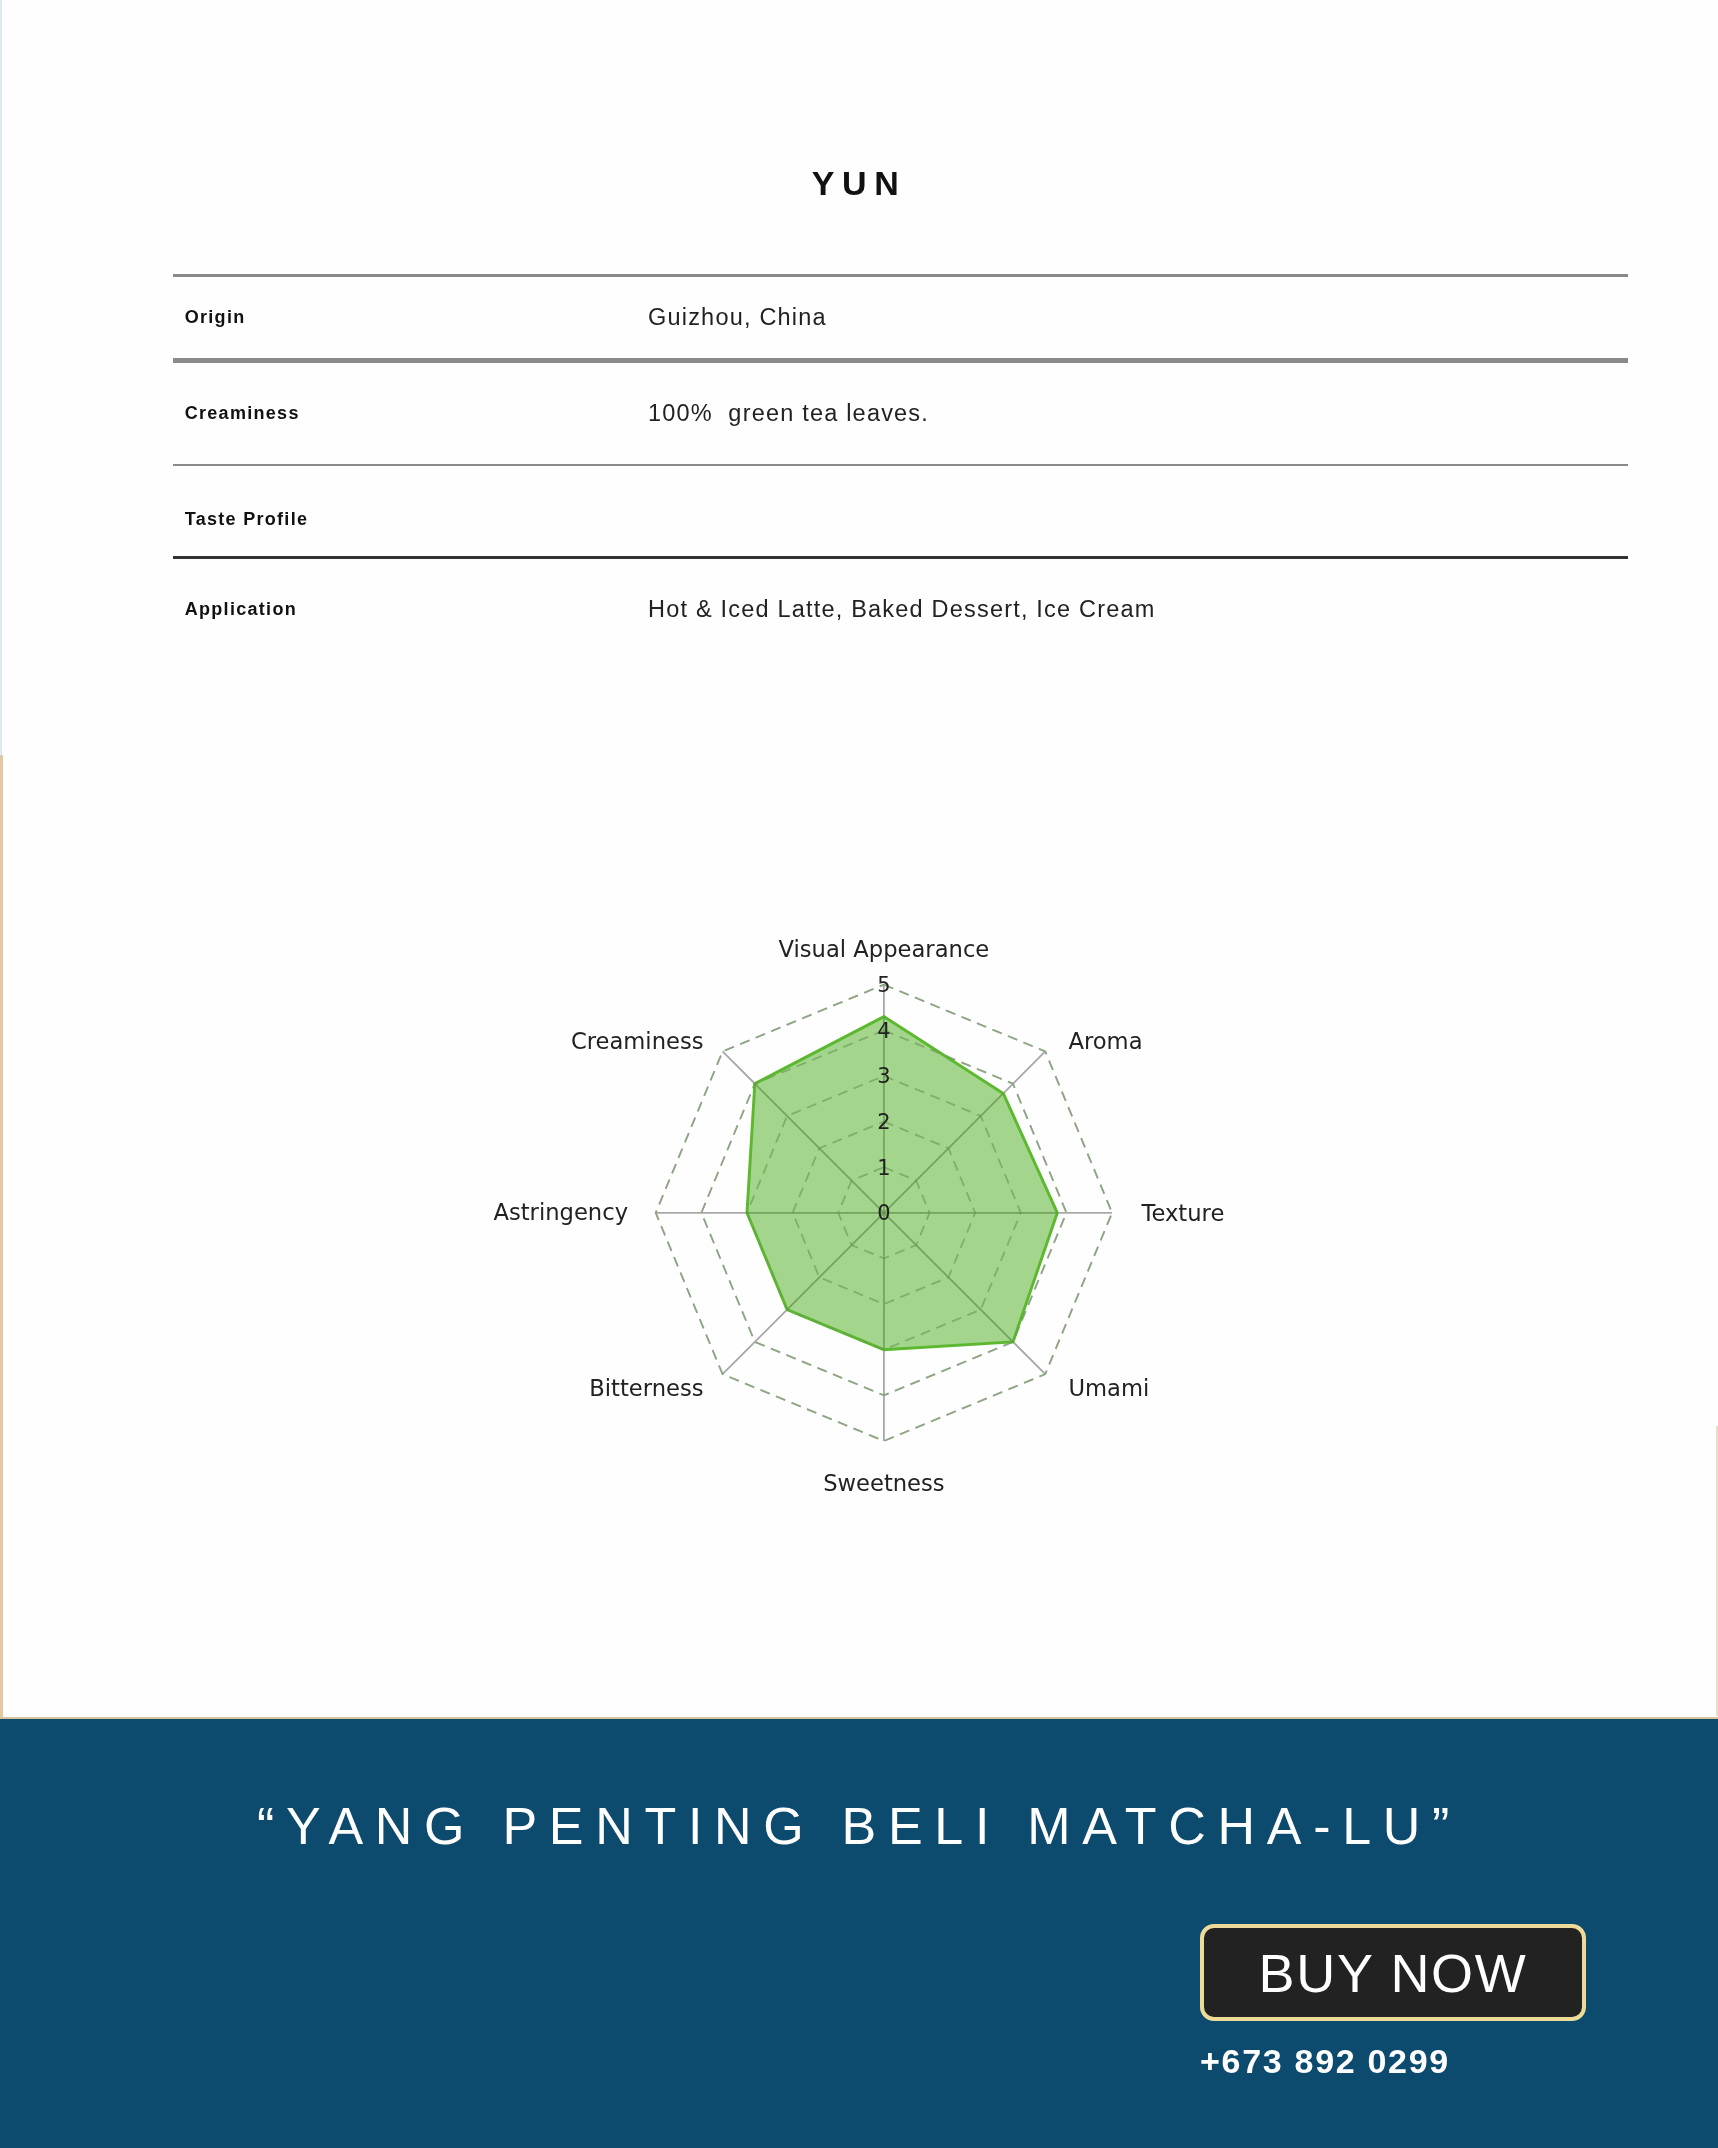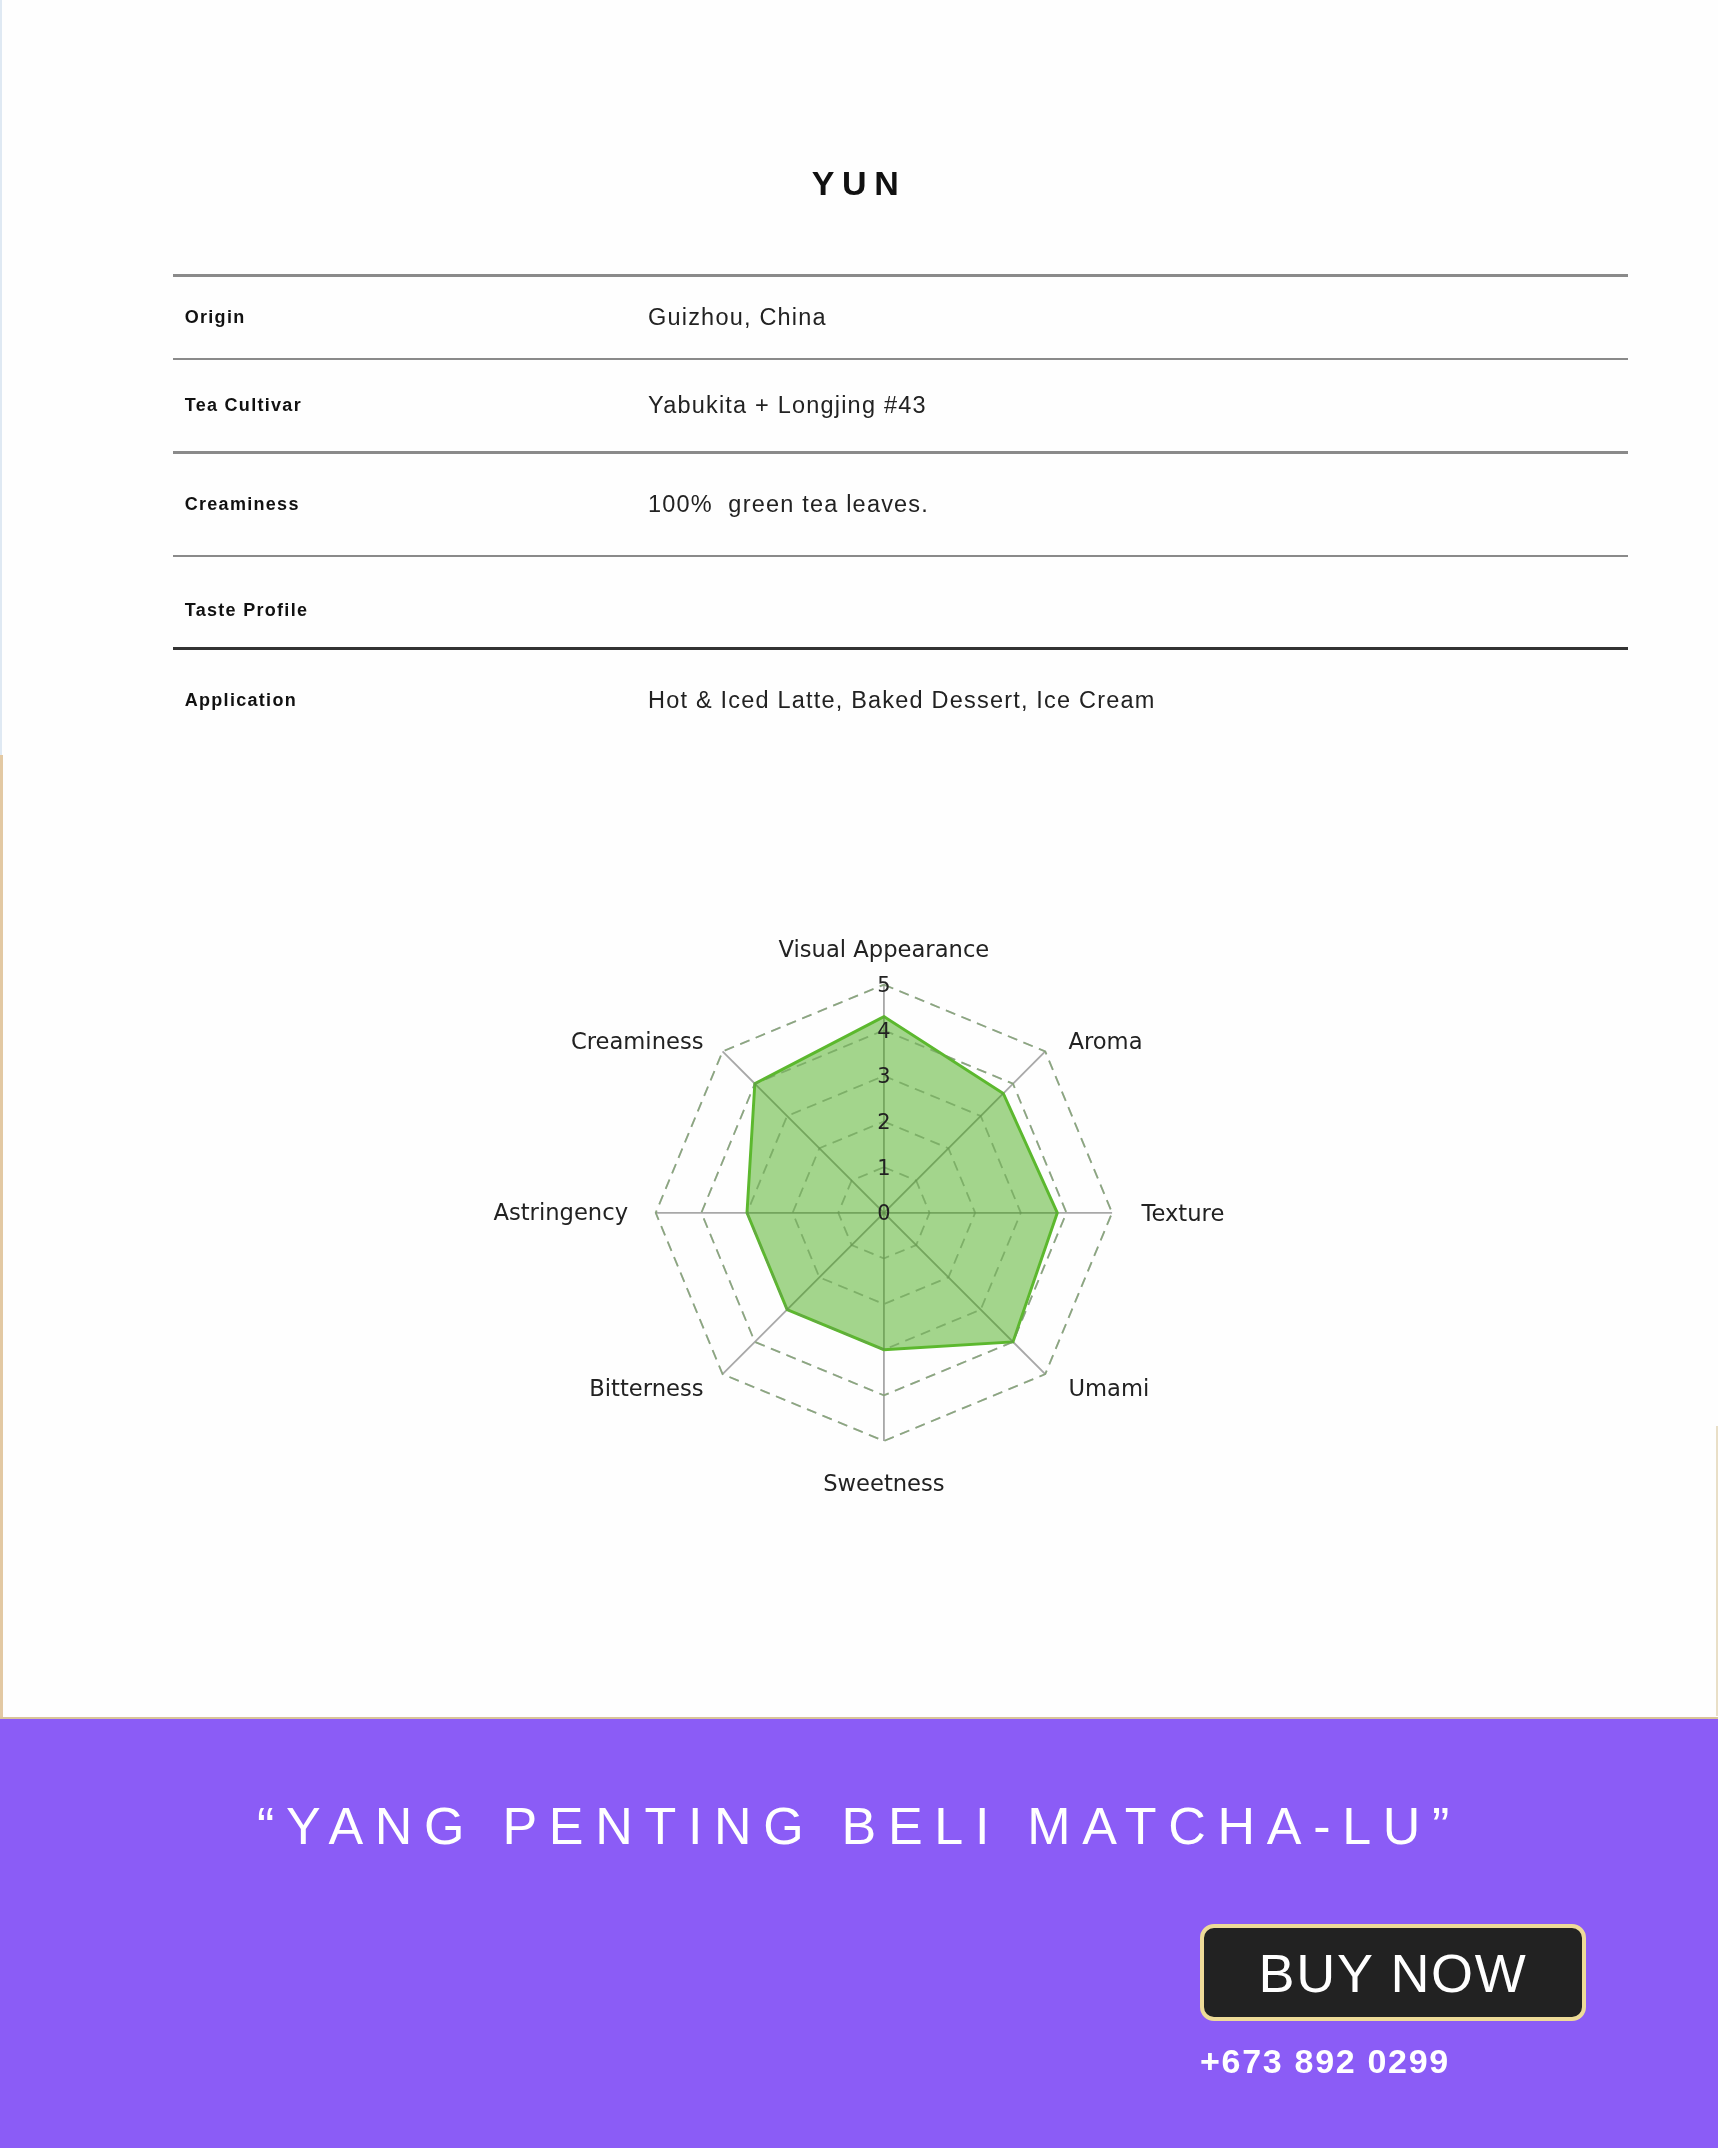--- a/index.html
+++ b/index.html
@@ -40,21 +40,21 @@
   .r1 { height: 81px; } .r2 { height: 91px; } .r3 { height: 101px; }
   .r4 { height: 74px; margin-top: 16px; } .r5 { height: 101px; }
 
   .chart-wrap { position: absolute; left: 470px; top: 915px; width: 806px; height: 604px; }
   .chart-wrap svg { width: 806px; height: 604px; }
   .axis-label { font-size: 27px; fill: #222; font-family: "DejaVu Sans", sans-serif; }
   .tick-label { font-size: 25px; fill: #222; font-family: "DejaVu Sans", sans-serif; }
 
   .footer {
     position: absolute; left: 0; top: 1717px; width: 1718px; height: 431px;
-    background: #8b5cf6; border-top: 2.5px solid #d9c49a; box-sizing: border-box;
+    background: #0c4a6e; border-top: 2.5px solid #d9c49a; box-sizing: border-box;
   }
   .quote {
     position: absolute; top: 77px; left: 0; width: 1718px; text-align: center;
     font-size: 52px; letter-spacing: 11.7px; color: #ffffff; font-weight: normal;
   }
   .buy-btn {
     position: absolute; left: 1200px; top: 205px; width: 386px; height: 97px;
     border: 4.2px solid #eedb98; border-radius: 14px; box-sizing: border-box;
     display: flex; align-items: center; justify-content: center;
     font-size: 54px; color: #ffffff; letter-spacing: 1.7px; background: #222;
@@ -74,24 +74,20 @@
 
 <div class="title">YUN</div>
 
 <div class="spec-table">
   <div class="rule"></div>
   <div class="row r1">
     <div class="label">Origin</div>
     <div class="value">Guizhou, China</div>
   </div>
   <div class="rule"></div>
-  <div class="row r2">
-    <div class="label">Tea Cultivar</div>
-    <div class="value">Yabukita + Longjing #43</div>
-  </div>
   <div class="rule"></div>
   <div class="row r3">
     <div class="label">Creaminess</div>
     <div class="value" style="white-space:pre">100%  green tea leaves.</div>
   </div>
   <div class="rule"></div>
   <div class="row r4">
     <div class="label">Taste Profile</div>
   </div>
   <div class="rule strong"></div>

